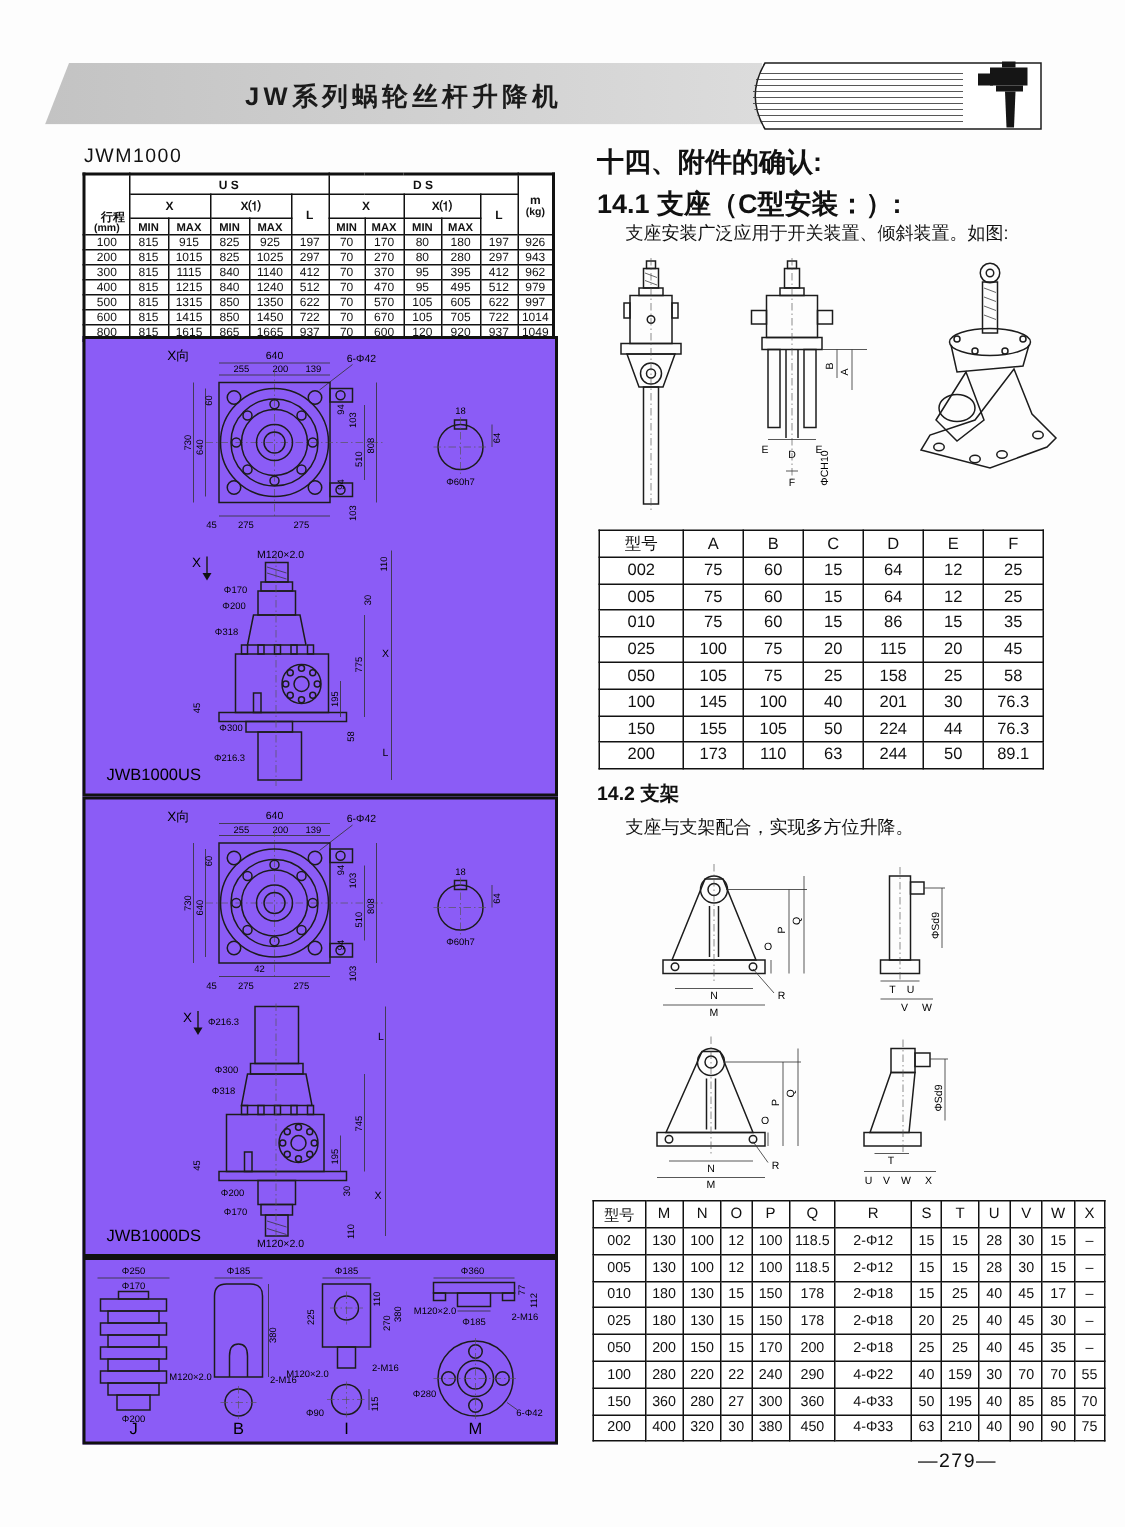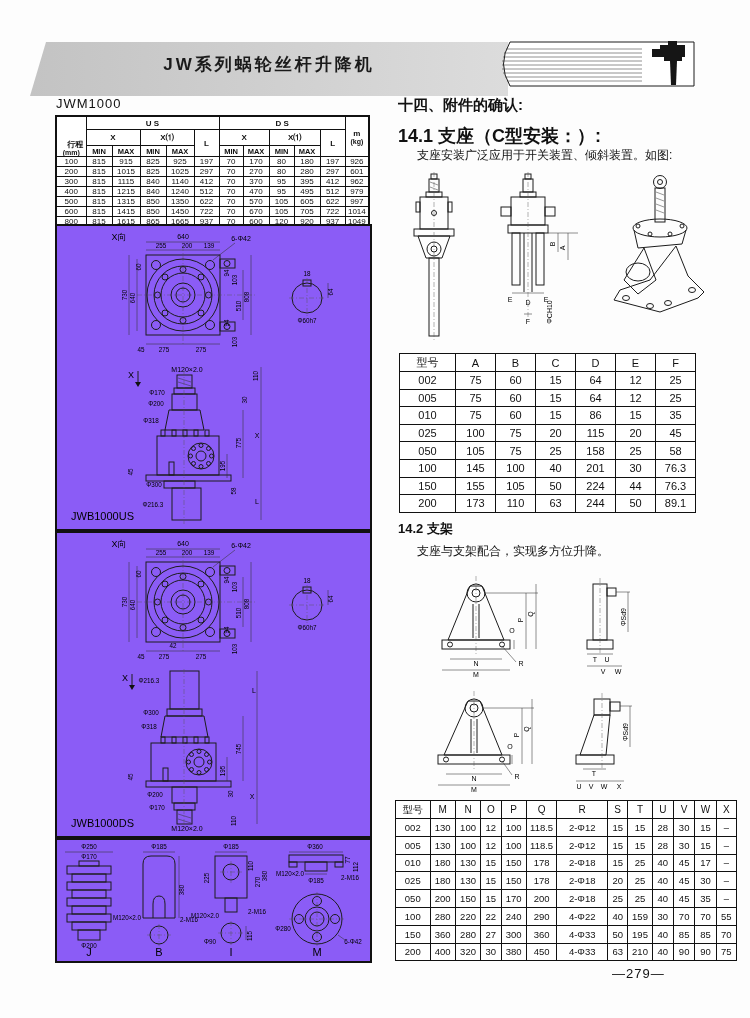--- a/index.html
+++ b/index.html
@@ -1,27 +1,27 @@
 <!DOCTYPE html>
 <html><head>
 <meta charset="utf-8">
 <style>
   html,body{margin:0;padding:0;background:#fff;}
   #page{position:relative;width:750px;height:1018px;background:#fdfdfd;overflow:hidden;
         font-family:"Liberation Sans",sans-serif;color:#111;}
   
-  .band{position:absolute;left:30px;top:42px;width:478px;height:54px;
+  .band{position:absolute;left:30px;top:42px;width:478px;height:41px;
         background:linear-gradient(90deg,#c3c3c3,#dcdcdc);
         clip-path:polygon(16px 0,100% 0,100% 100%,0 100%);}
   .band .title{display:block;text-align:center;line-height:46px;font-size:17px;
         font-weight:700;letter-spacing:3px;color:#1a1a1a;}
   .logo{position:absolute;left:492px;top:40px;}
   
   .model{position:absolute;left:56px;top:96px;font-size:13px;letter-spacing:1px;}
-  .sec14{position:absolute;left:398px;top:96px;font-size:15px;font-weight:700;}
+  .sec14{position:absolute;left:398px;top:96px;font-size:18px;font-weight:700;}
   .s141{position:absolute;left:398px;top:124px;font-size:18px;font-weight:700;}
   .s141d{position:absolute;left:417px;top:147px;font-size:12px;}
   .s142{position:absolute;left:398px;top:520px;font-size:13px;font-weight:700;}
   .s142d{position:absolute;left:417px;top:543px;font-size:12px;}
   .pageno{position:absolute;left:612px;top:966px;font-size:13px;letter-spacing:1px;}
   
   table{border-collapse:collapse;table-layout:fixed;background:#fff;}
   td,th{border:1px solid #111;text-align:center;vertical-align:middle;
         padding:0;font-weight:normal;overflow:hidden;white-space:nowrap;}
   .spec{position:absolute;left:55px;top:115px;width:313px;font-size:8px;border:2px solid #111;}
@@ -152,21 +152,21 @@
           <td>815</td>
           <td>1015</td>
           <td>825</td>
           <td>1025</td>
           <td>297</td>
           <td>70</td>
           <td>270</td>
           <td>80</td>
           <td>280</td>
           <td>297</td>
-          <td>601</td>
+          <td>943</td>
         </tr>
         <tr>
           <td>300</td>
           <td>815</td>
           <td>1115</td>
           <td>840</td>
           <td>1140</td>
           <td>412</td>
           <td>70</td>
           <td>370</td>

